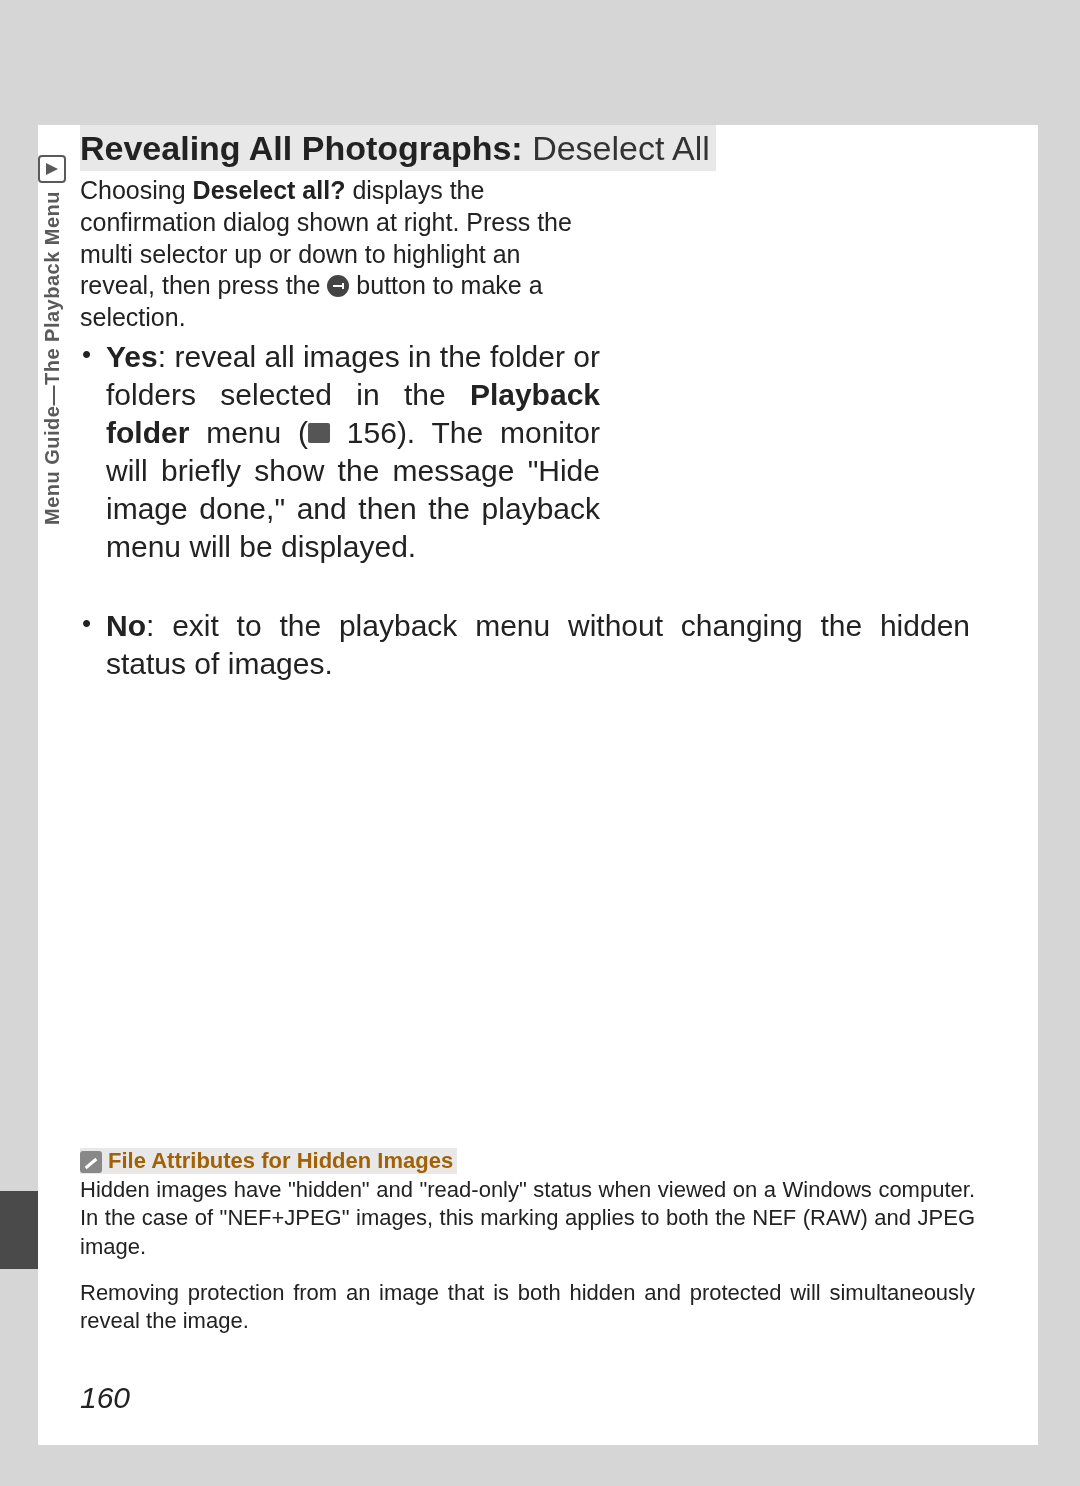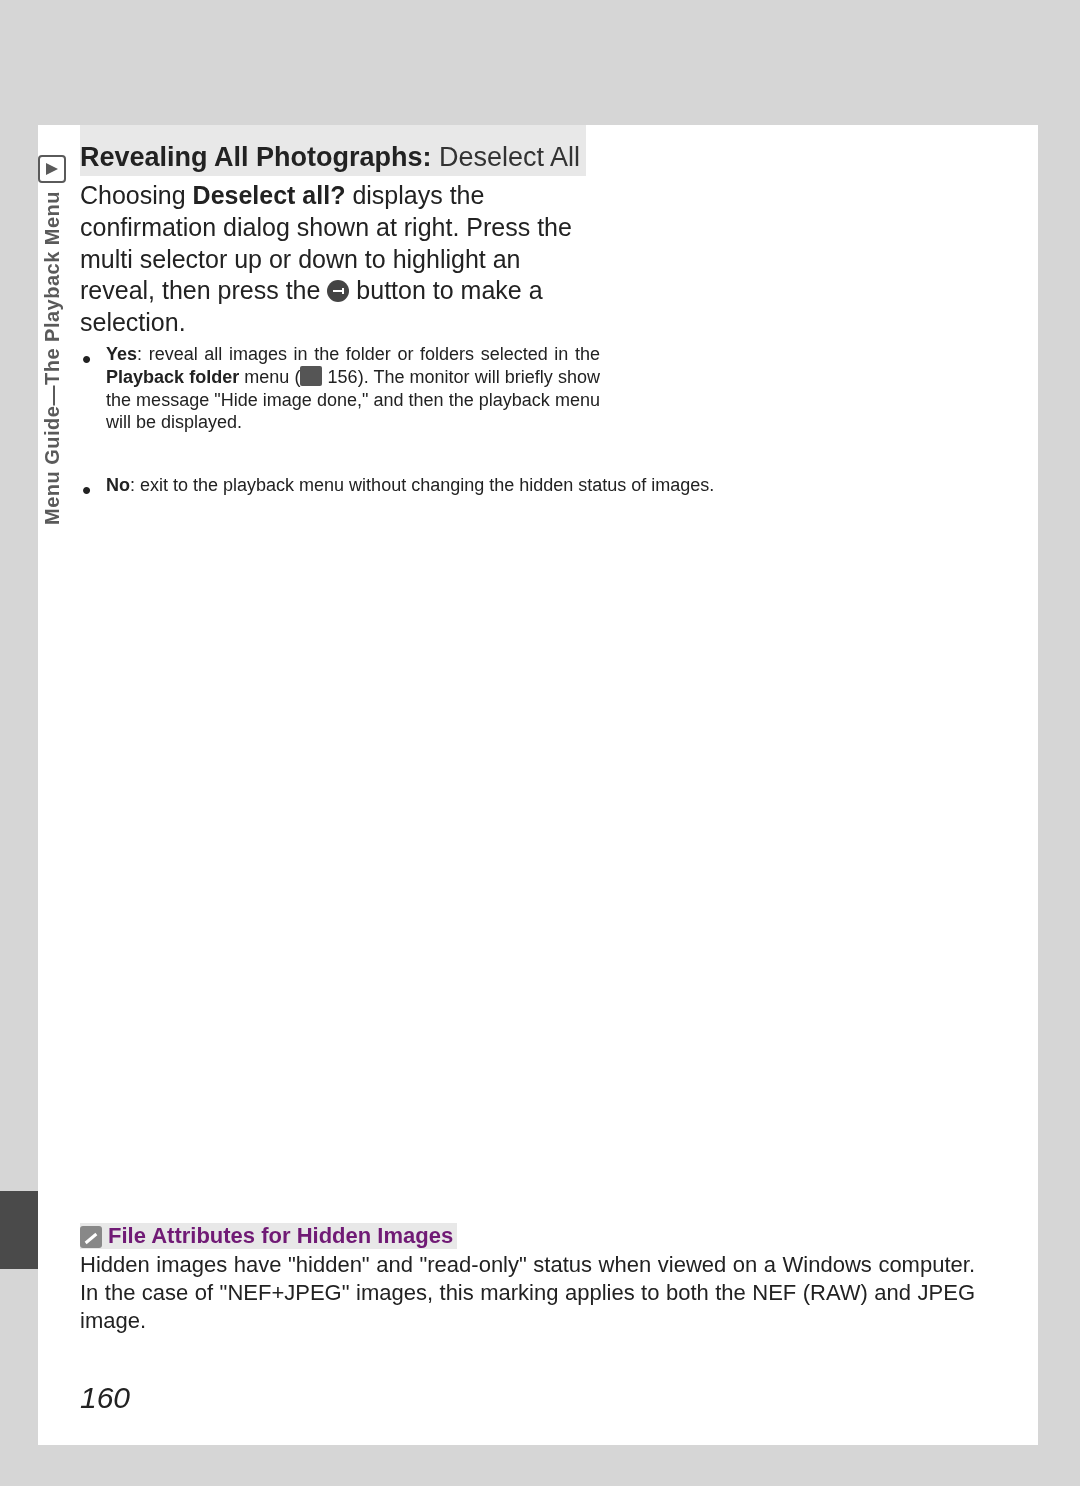--- a/index.html
+++ b/index.html
@@ -49,25 +49,25 @@
     justify-content: flex-end;
     font-family: "Helvetica Neue", Arial, sans-serif;
   }
   .content {
     position: absolute;
     left: 42px;
     top: 0;
     right: 20px;
   }
   .heading {
-    font-size: 27px;
+    font-size: 34px;
     line-height: 1.3;
     background: #e8e8e8;
     display: inline-block;
-    padding: 15px 6px 1px 0;
+    padding: 1px 6px 1px 0;
   }
   .heading .bold { font-weight: 700; color: #222; }
   .heading .light { font-weight: 300; color: #333; }
   .intro {
     font-size: 25px;
     line-height: 1.27;
     color: #222;
     max-width: 520px;
     margin-top: 4px;
   }
@@ -87,21 +87,21 @@
     left: 50%; top: 50%;
     width: 12px; height: 6px;
     transform: translate(-50%,-50%);
     background: 
       linear-gradient(#fff,#fff) center/10px 2px no-repeat,
       linear-gradient(#fff,#fff) right center/2px 6px no-repeat;
   }
   ul.bullets {
     list-style: none;
     margin-top: 4px;
-    font-size: 18px;
+    font-size: 30px;
     line-height: 1.27;
     color: #222;
   }
   ul.bullets > li {
     position: relative;
     padding-left: 26px;
     text-align: justify;
   }
   ul.bullets > li::before {
     content: "•";
@@ -126,21 +126,21 @@
   .notes {
     position: absolute;
     left: 42px;
     bottom: 92px;
     right: 20px;
   }
   .note-block { margin-bottom: 18px; }
   .note-title {
     font-size: 22px;
     font-weight: 700;
-    color: #701a75;
+    color: #a16207;
     background: #e8e8e8;
     display: inline-block;
     padding: 0 4px 0 0;
   }
   .note-title .pencil {
     display: inline-block;
     width: 22px; height: 22px;
     background: #888;
     border-radius: 3px;
     vertical-align: middle;
@@ -217,17 +217,18 @@
   </div>
 
   <div class="notes">
     <div class="note-block">
       <div class="note-title">
         <span class="pencil"></span><span>File Attributes for Hidden Images</span>
       </div>
       <div class="note-body">Hidden images have "hidden" and "read-only" status when viewed on a Windows computer.  In the case of "NEF+JPEG" images, this marking applies to both the NEF (RAW) and JPEG image.</div>
     </div>
     <div class="note-block">
+      <div class="note-body">Removing protection from an image that is both hidden and protected will simultaneously reveal the image.</div>
     </div>
   </div>
 
   <div class="page-number">160</div>
 </div>
 
 </body></html>

